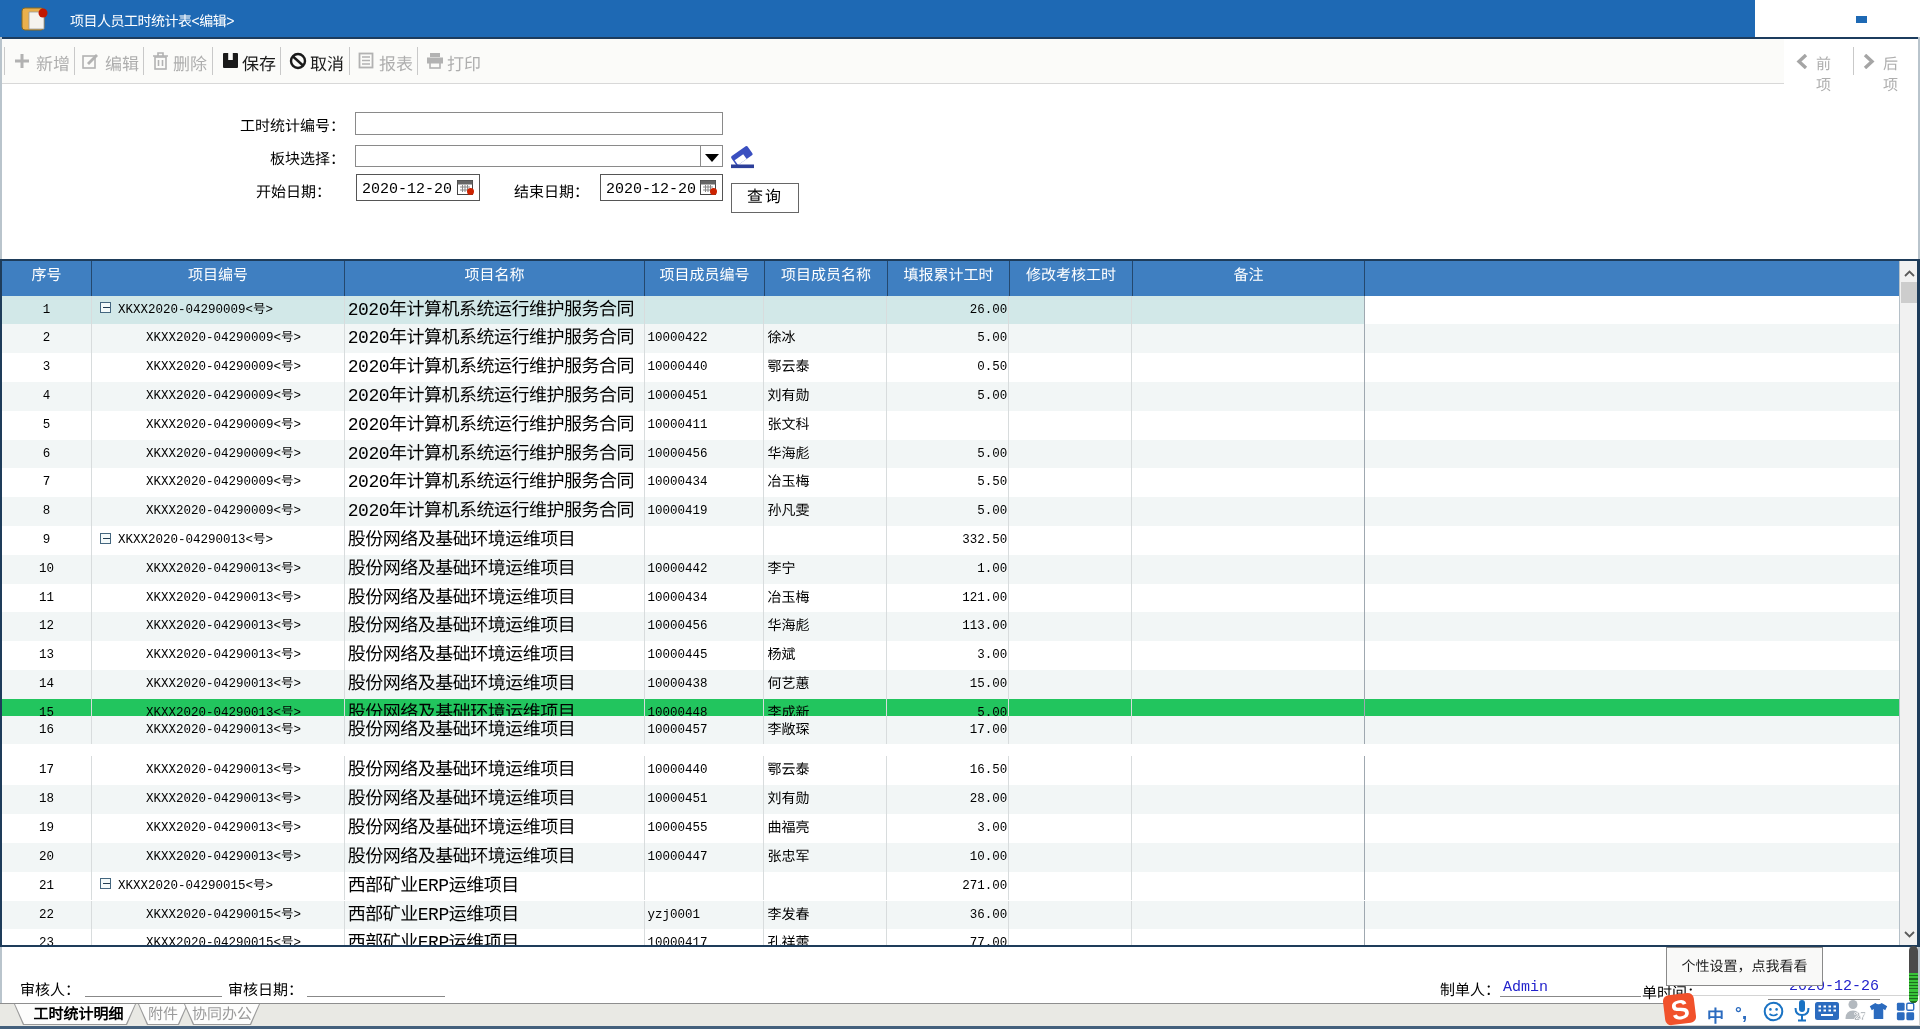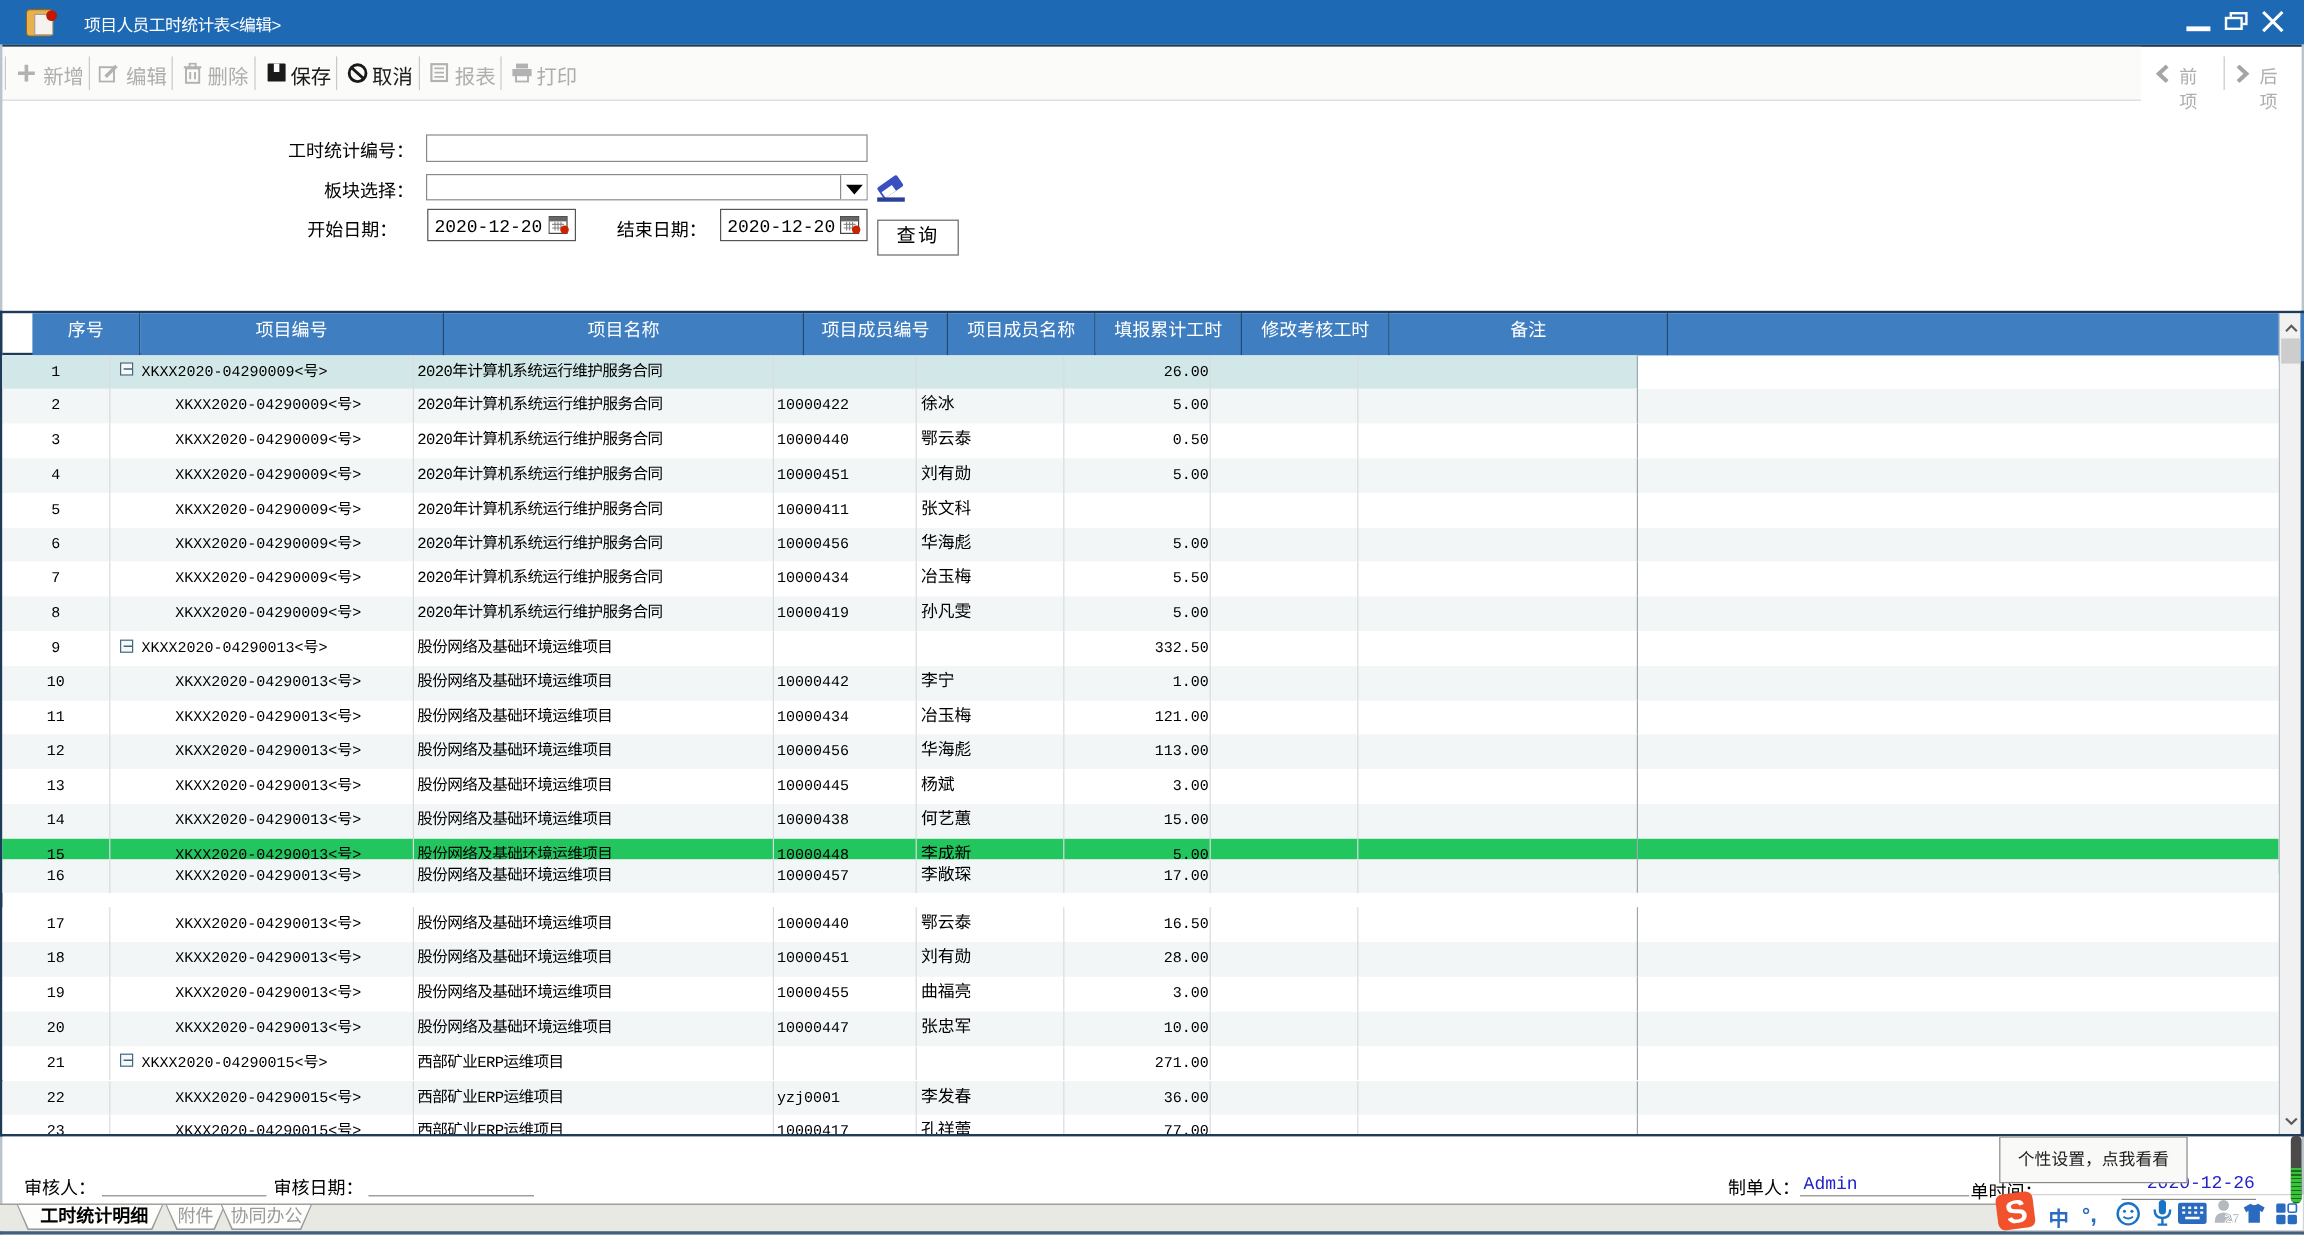--- a/index.html
+++ b/index.html
@@ -3,47 +3,47 @@
 <meta charset="utf-8">
 <style>
   * { margin:0; padding:0; box-sizing:border-box; }
   html,body { width:1920px; height:1029px; overflow:hidden; background:#fff; }
   body { font-family:"Liberation Sans", sans-serif; position:relative; }
   .abs { position:absolute; }
   .cjkserif { font-family:"Liberation Mono", serif;margin-top:10px; }
   .mono { font-family:"Liberation Mono", monospace; }
 
   
-  #titlebar { left:0; top:0; width:1920px; height:37px; background:#1e69b4; }
+  #titlebar { left:0; top:0; width:1755px; height:37px; background:#1e69b4; }
   #titlebar .tname { position:absolute; left:70px; top:10px; color:#fff; font-size:14px; letter-spacing:-0.5px; }
   #tbline { left:0; top:37px; width:1920px; height:2px; background:#1c3c5e; }
   .winbtn { position:absolute; }
 
   
   #toolbar { left:0; top:39px; width:1784px; height:45px; background:#fbfbf9; border-bottom:1px solid #d8d8d8; }
   .tbdiv { position:absolute; top:8px; width:1px; height:28px; background:#c9c9c9; }
   .tbtxt { position:absolute; top:13px; font-size:15px; }
   .tbtxt.big { font-size:17px; top:11px; }
   .gray { color:#aeaeae; }
   .dark { color:#1a1a1a; }
 
   
   .flabel { position:absolute; font-family:"Liberation Mono", serif; font-size:15px; color:#000; text-align:right; }
   .finput { position:absolute; background:#fff; border:1px solid #8a8a8a; }
 
   
   #tablewrap {}
-  .hcell { position:absolute; top:0; height:40px; background:#3f7fc1; color:#fff; font-family:"Liberation Mono", serif; font-size:15px; text-align:center; line-height:32px; border-right:1px solid #24486e; overflow:hidden;margin-left:25px; }
+  .hcell { position:absolute; top:0; height:40px; background:#3f7fc1; color:#fff; font-family:"Liberation Mono", serif; font-size:15px; text-align:center; line-height:32px; border-right:1px solid #24486e; overflow:hidden; }
   .trow { position:absolute; left:2px; width:1897px; height:28.81px; }
   .tcells { position:absolute; left:0; top:0; width:1363px; height:28.81px; border-right:1px solid #9fa8b0; display:flex; }
   .tc { height:100%; border-right:1px solid #d8dcdd; font-family:"Liberation Mono", serif; font-size:12.5px; color:#000; line-height:28px; font-weight:500; white-space:nowrap; overflow:hidden; }
   .c0 { width:90px; text-align:center; }
   .c1 { width:253px; padding-left:54px; }
   .c1g { width:253px; padding-left:8px; }
-  .c2 { width:300px; padding-left:3px; font-size:13px; letter-spacing:-0.5px; }
+  .c2 { width:300px; padding-left:3px; font-size:18px; letter-spacing:-0.5px; }
   .c3 { width:120px; padding-left:3px; }
   .c4 { width:123px; padding-left:3px; font-size:14px; }
   .c5 { width:122px; text-align:right; padding-right:1px; }
   .c6 { width:123px; }
   .c7 { width:232px; border-right:none; }
   .exp { display:inline-block; width:11px; height:11px; border:1px solid #44667f; background:#f4fafa; vertical-align:middle; position:relative; margin-right:7px; margin-top:-3px; }
   .exp:after { content:""; position:absolute; left:2px; top:4px; width:7px; height:1px; background:#223c52; }
 
   
   .blabel { position:absolute; font-family:"Liberation Mono", serif; font-size:15px; color:#000; }

